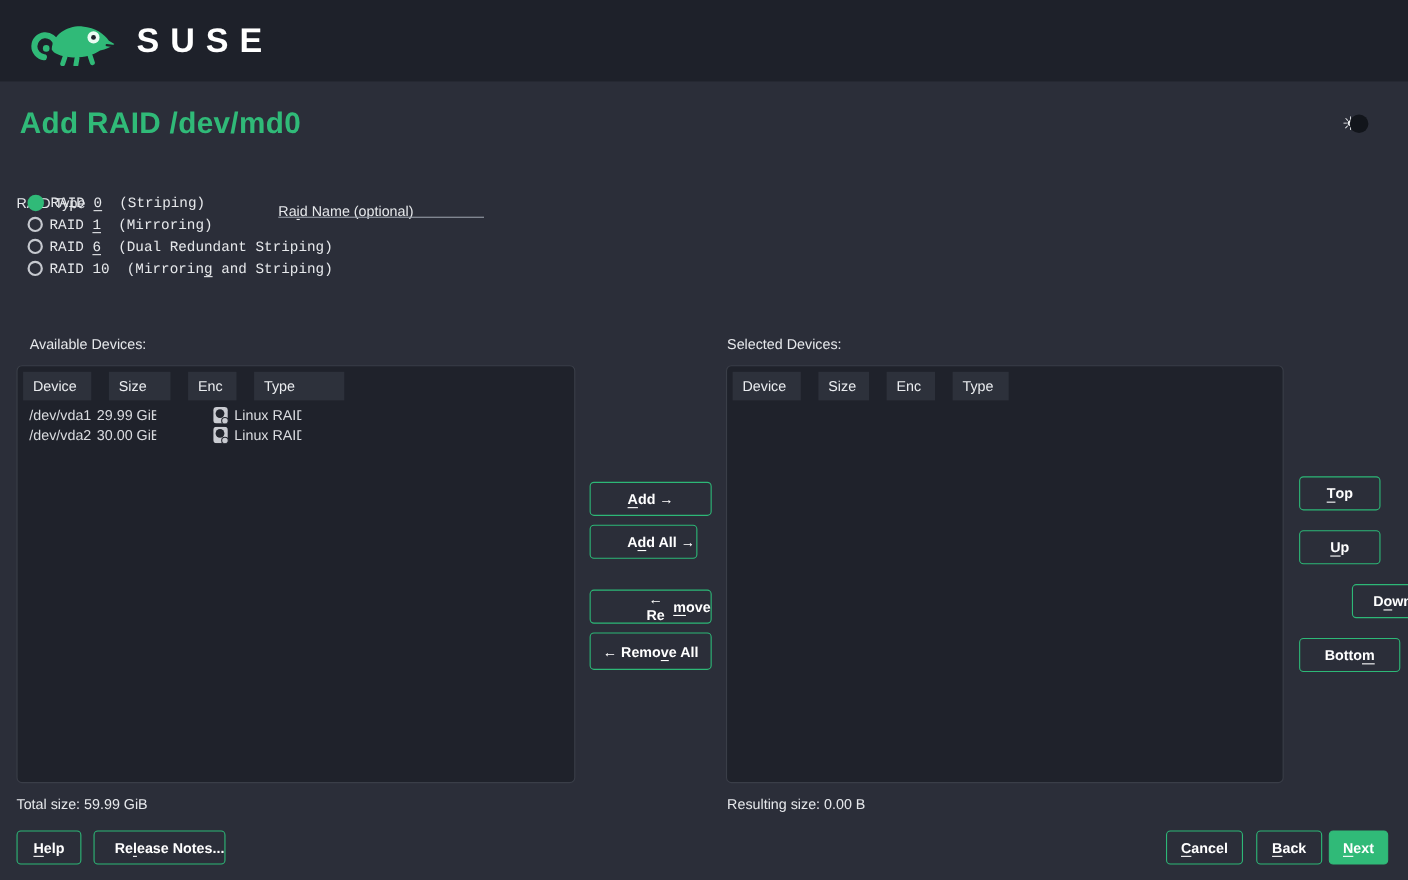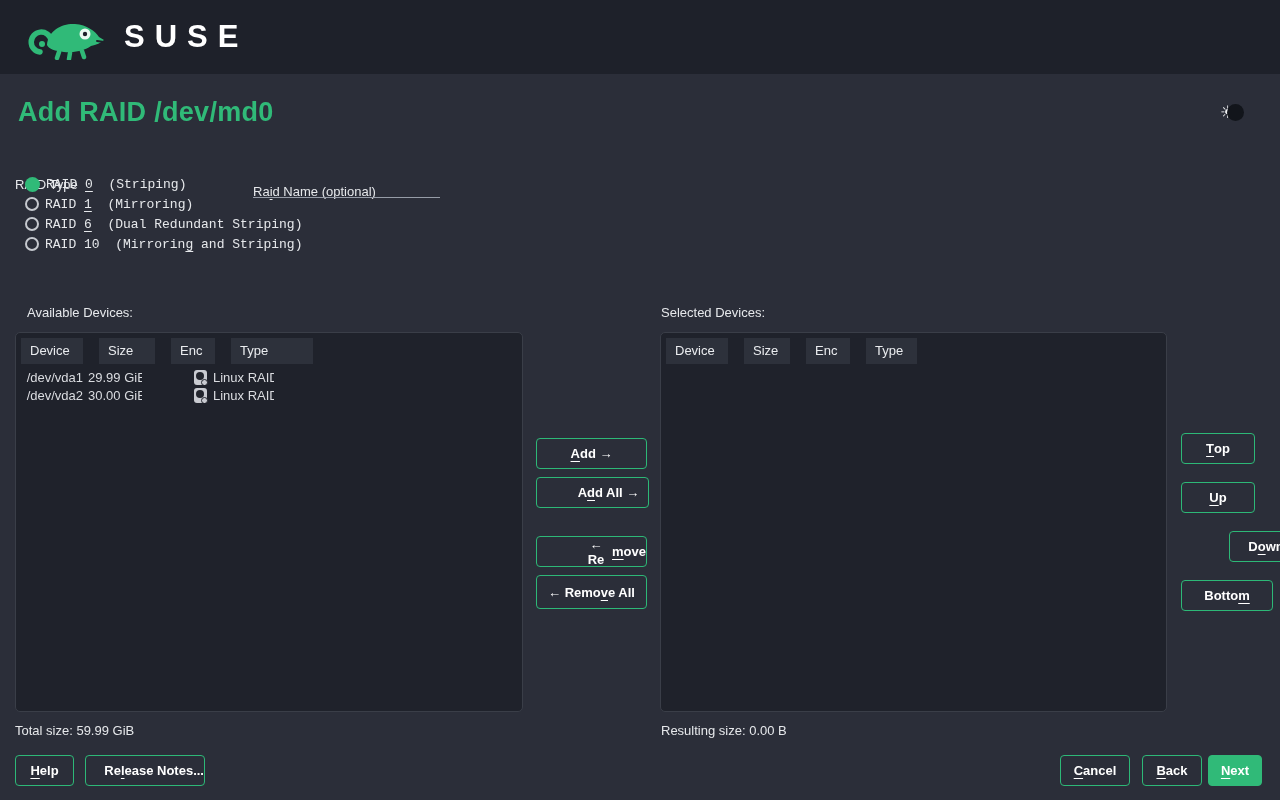--- a/index.html
+++ b/index.html
@@ -64,21 +64,21 @@
   .part-icon::after { content:""; position:absolute; right:-1px; bottom:-1px; width:5px; height:5px;
     border-radius:50%; background:#C9CBD1; border:1.5px solid #22252D; }
 
   
   .btn { position:absolute; display:flex; align-items:center; justify-content:center;
     border:1px solid #2DB877; border-radius:4px; background:transparent; color:#FFFFFF;
     font-family:"Liberation Sans", sans-serif; font-size:13px; font-weight:bold; cursor:pointer; }
   .btn.primary { background:#30BA78; border-color:#30BA78; }
 
   .btn.add        { left:536px; top:438px; width:111px; height:31px; }
-  .btn.add-all    { left:536px; top:477px; width:113px; height:31px;padding-left:32px; }
+  .btn.add-all    { left:536px; top:477px; width:98px; height:31px;padding-left:32px; }
   .btn.remove     { left:536px; top:536px; width:111px; height:31px;padding-left:43px; }
   .btn.remove-all { left:536px; top:575px; width:111px; height:34px; }
 
   .btn.top    { left:1181px; top:433px; width:74px; height:31px; }
   .btn.up     { left:1181px; top:482px; width:74px; height:31px; }
   .btn.down   { left:1181px; top:531px; width:74px; height:31px;margin-left:48px; }
   .btn.bottom { left:1181px; top:580px; width:92px; height:31px; }
 
   .total-size     { position:absolute; left:15px;  top:723px; }
   .resulting-size { position:absolute; left:661px; top:723px; }

